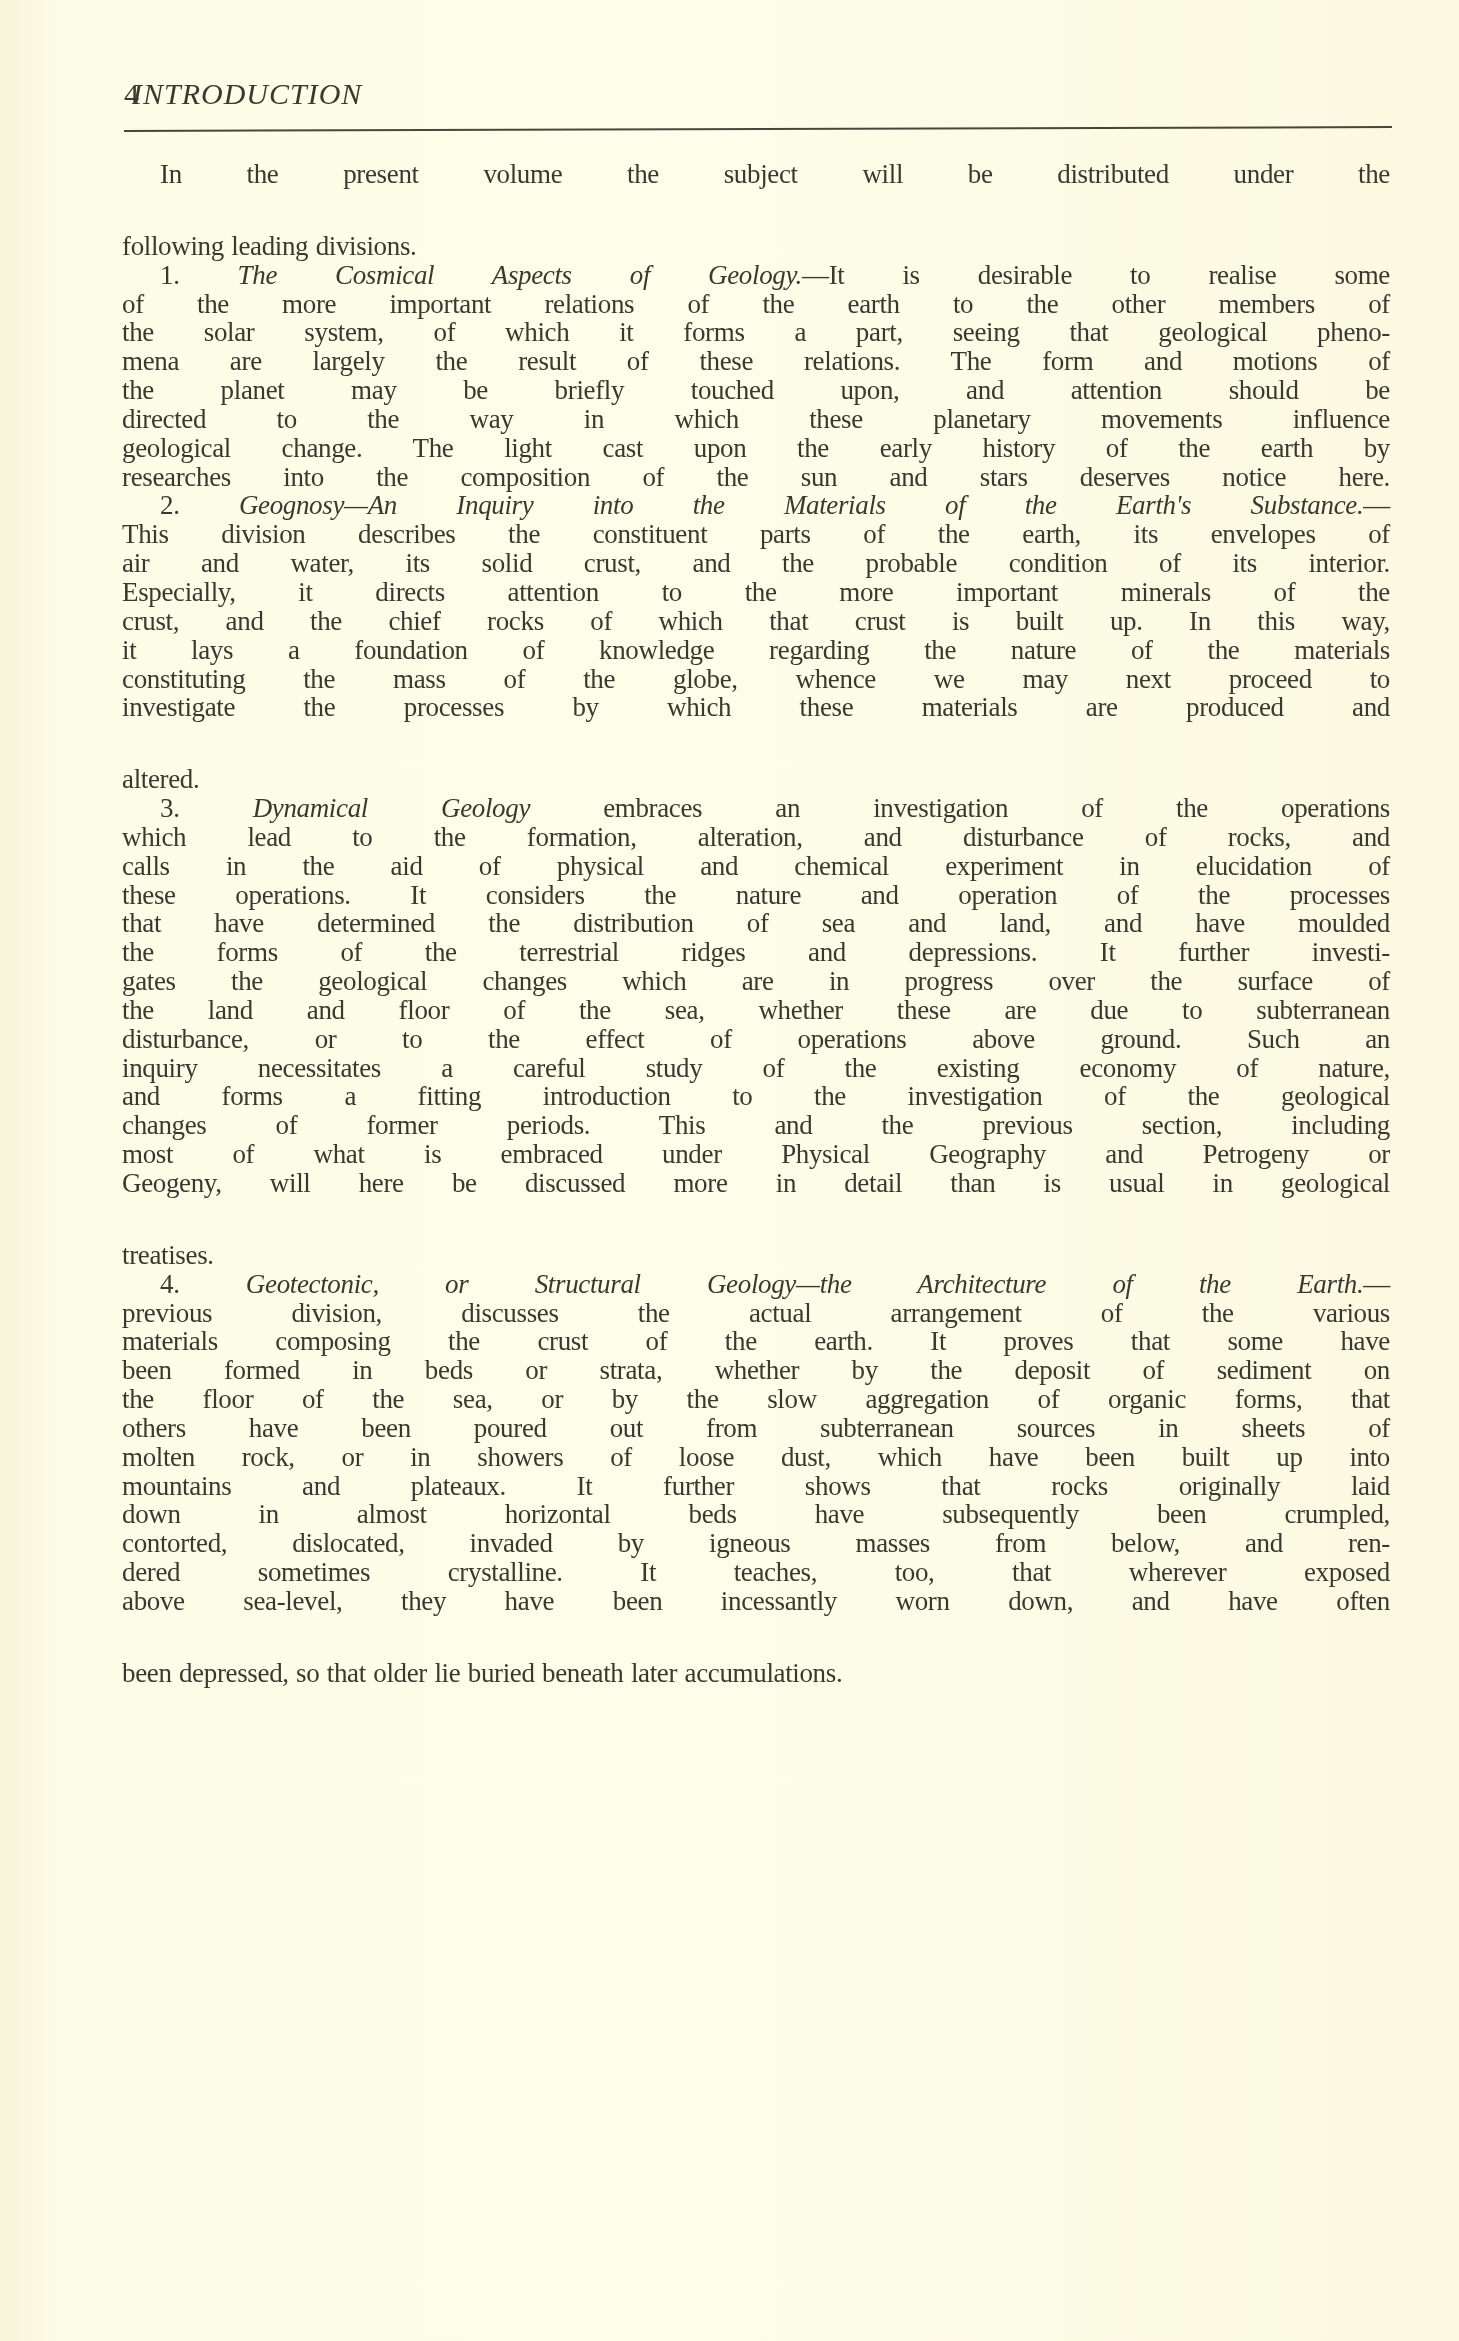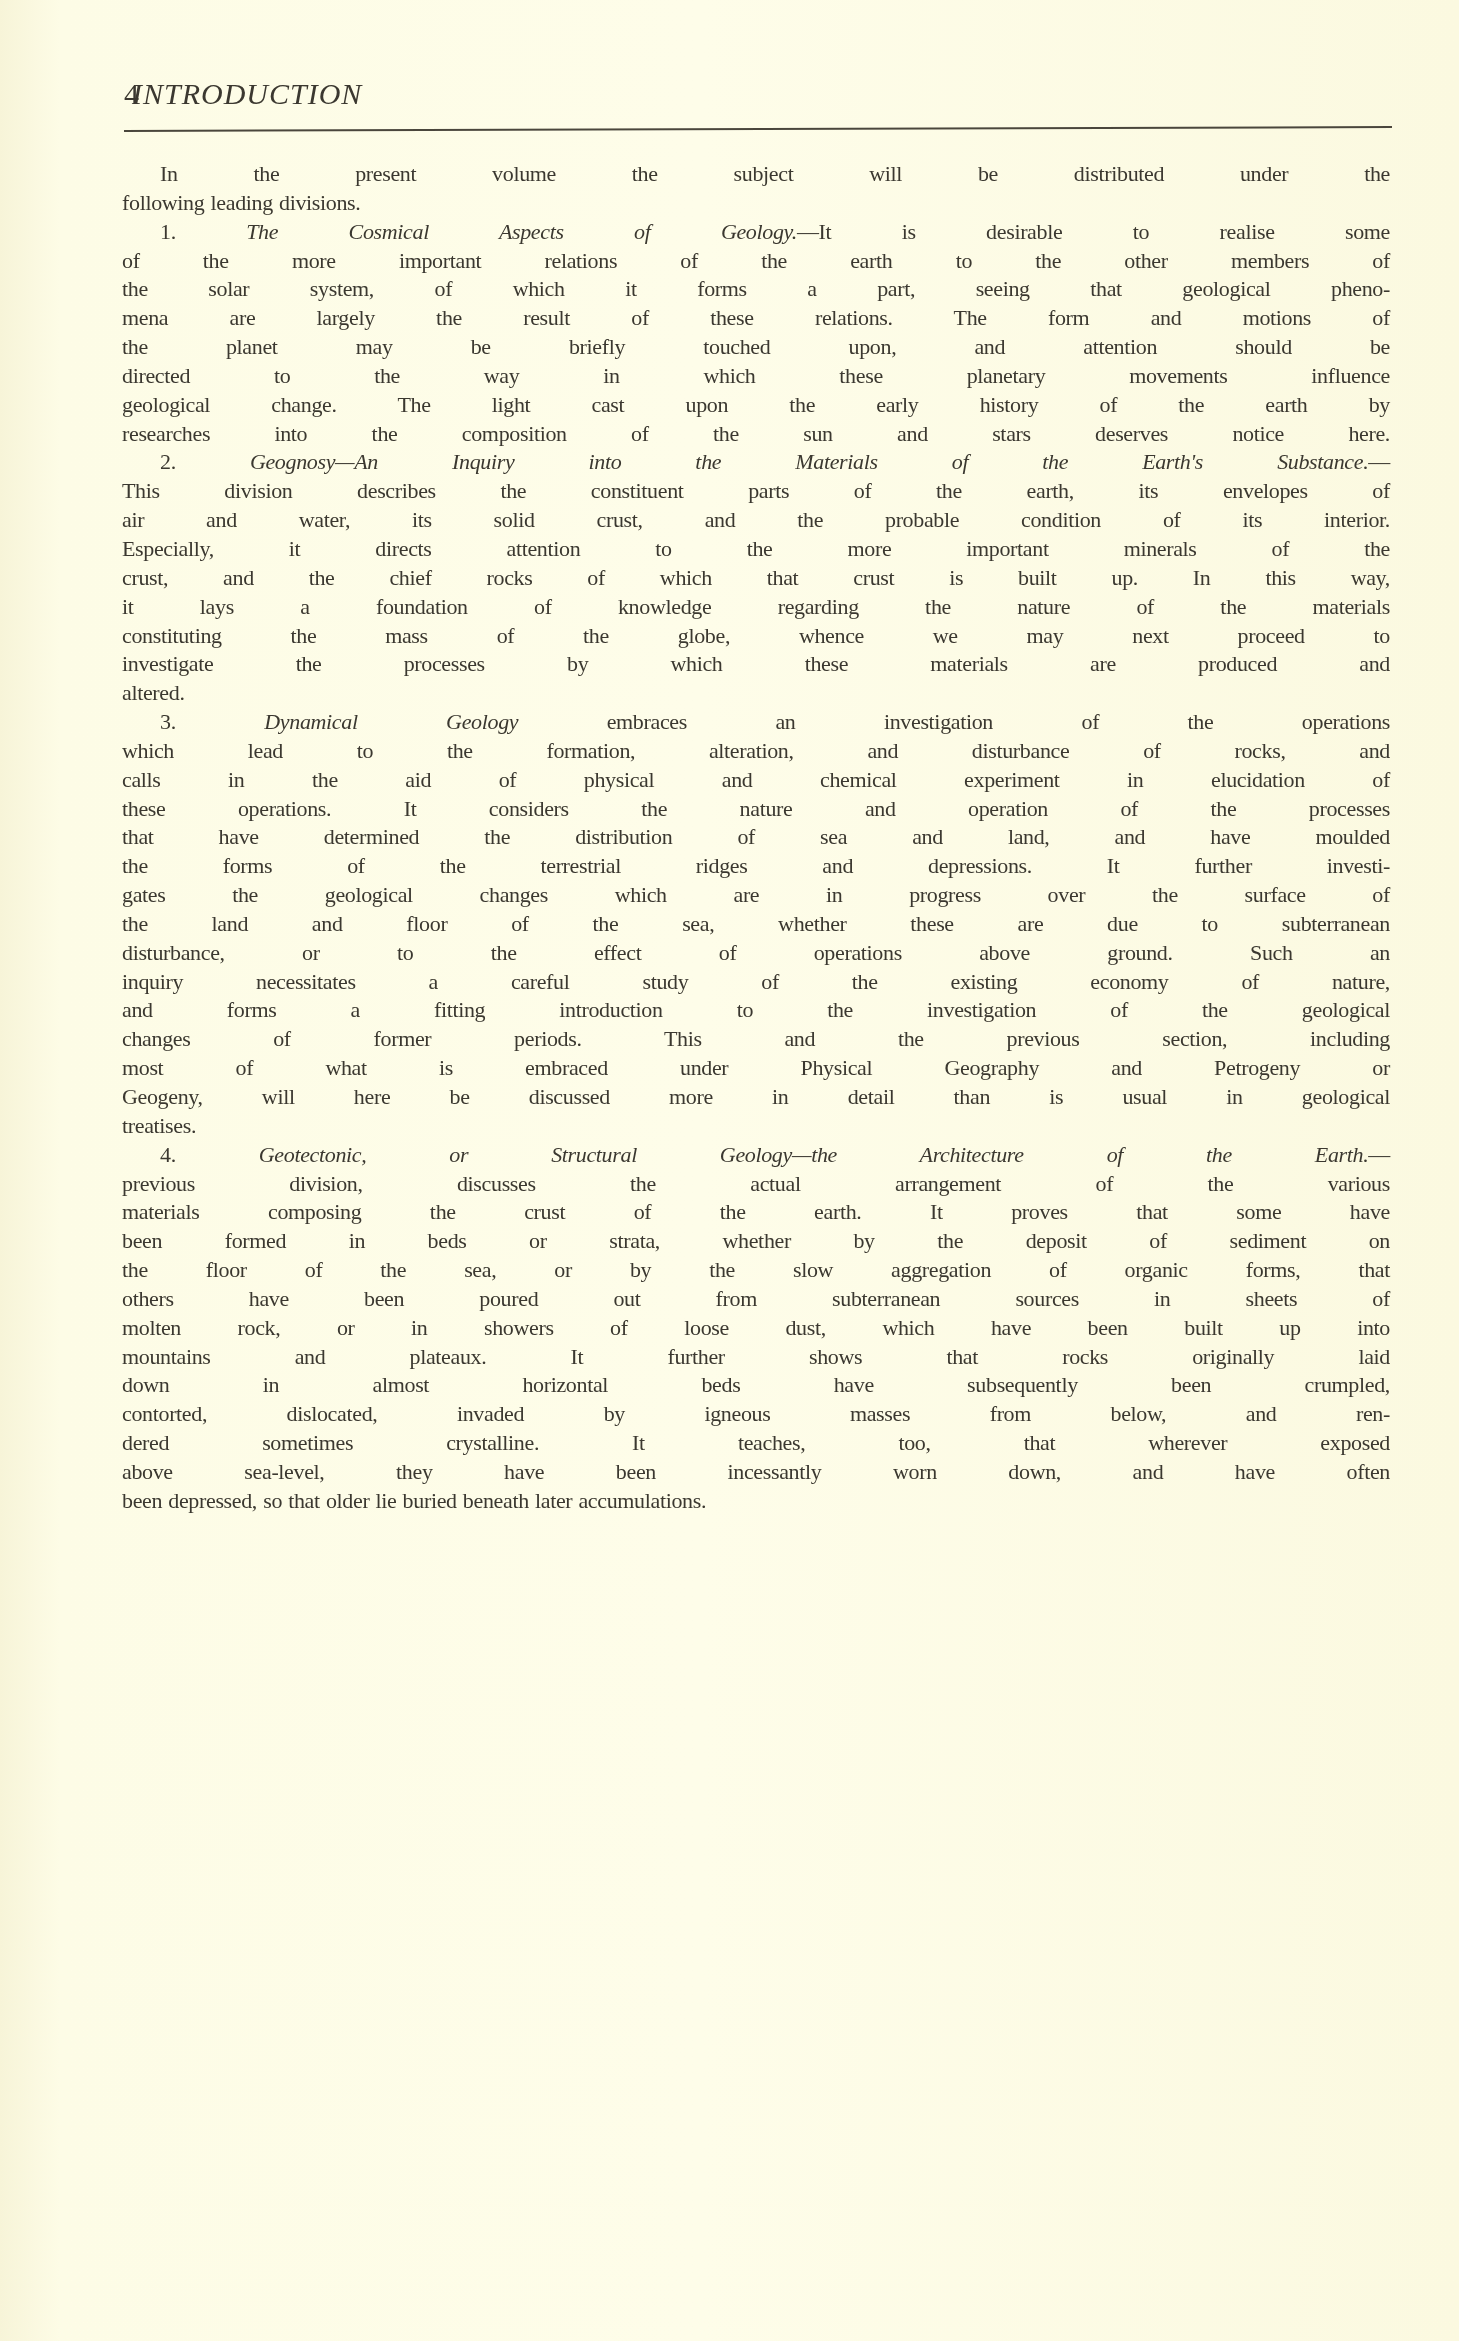--- a/index.html
+++ b/index.html
@@ -54,21 +54,21 @@
     height: 0;
     border-top: 2.5px solid #4a463c;
     transform: rotate(-0.18deg);
     transform-origin: left center;
   }
   .body-text {
     position: absolute;
     left: 122px;
     top: 160px;
     width: 1268px;
-    font-size: 22px;
+    font-size: 27px;
     line-height: 28.85px;
     text-align: justify;
     text-align-last: auto;
     hyphens: manual;
     letter-spacing: -0.35px;
     word-spacing: 1px;
   }
   .lead-num {
     font-style: normal;
   }
@@ -78,20 +78,21 @@
   }
   .line {
     display: block;
     text-align: justify;
     text-align-last: justify;
     white-space: nowrap;
     overflow: visible;
   }
   .line.last {
     text-align-last: left;
+    margin-top: 43px;
   }
   .line.indent {
     padding-left: 38px;
   }
 </style>
 </head>
 <body>
 
 <div class="page">
 

